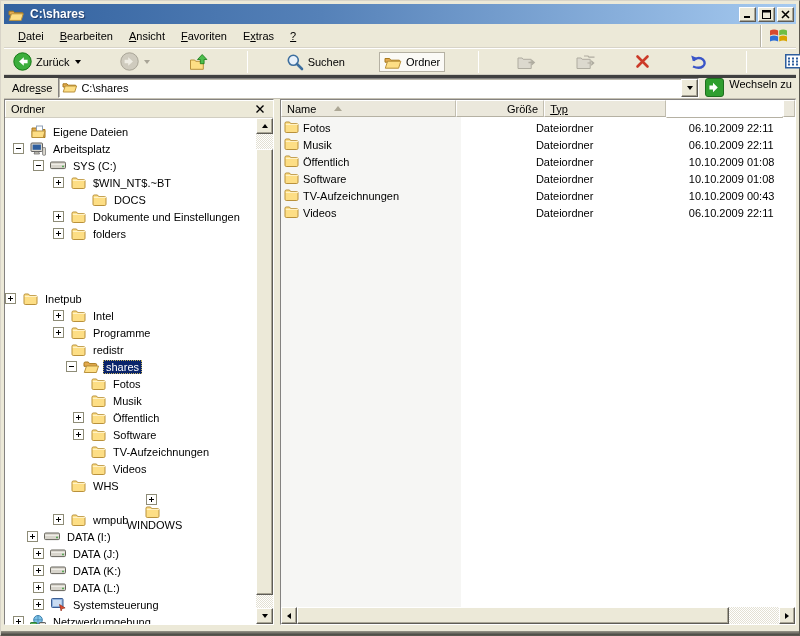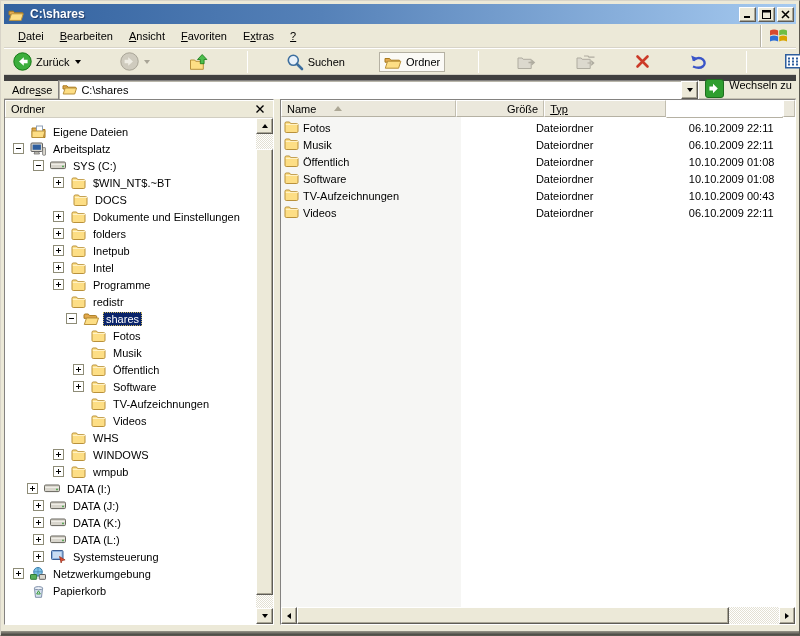--- a/index.html
+++ b/index.html
@@ -42,21 +42,21 @@
 .tb-item .lbl { white-space:nowrap; }
 .tb-item.pressed { background:#FBFAF6; border:1px solid #B5B1A3; }
 .caret { width:0; height:0; border-left:3px solid transparent; border-right:3px solid transparent;
   border-top:4px solid #000; margin-left:1px; }
 .caret.dis { border-top-color:#A8A496; }
 .tb-sep { width:1px; height:22px; background:#B9B5A8; border-right:1px solid #FFF; margin:0 4px; }
 .icon16 { display:inline-flex; align-items:center; justify-content:center; }
 
 
 .addressbar { position:absolute; left:3px; right:3px; top:74px; height:24px;
-  border-top:6px solid #404040; border-bottom:1px solid #C6C2B4;
+  border-top:3px solid #404040; border-bottom:1px solid #C6C2B4;
   display:flex; align-items:center; padding:0 4px; }
 .addr-label { margin:0 6px 0 4px; white-space:nowrap; }
 .addr-combo { flex:1; height:20px; background:#FFF; border:1px solid;
   border-color:#848280 #FFF #FFF #848280; box-shadow:inset 1px 1px 0 #B9B6AA;
   display:flex; align-items:center; padding-left:3px; }
 .addr-text { margin-left:4px; flex:1; }
 .combo-btn { width:17px; height:18px; background:#ECE9D8; border:1px solid;
   border-color:#FFF #5E5C56 #5E5C56 #FFF; box-shadow:inset -1px -1px 0 #A9A595;
   display:flex; align-items:center; justify-content:center; }
 .go-area { display:flex; align-items:flex-start; gap:5px; margin-left:6px; white-space:nowrap; }
@@ -355,21 +355,21 @@
             <div class="trow" style="padding-left: 48px; text-align: right;">
               <span class="tbox plus"></span>
               <span class="ticon">
                 <svg width="15" height="13">
                   <path d="M1 3.2c0-.7.5-1.2 1.2-1.2h3.3l1.2 1.6h6.1c.7 0 1.2.5 1.2 1.1v6.6c0 .7-.5 1.2-1.2 1.2H2.2c-.7 0-1.2-.5-1.2-1.2z" fill="#FDDE85" stroke="#B9913B"></path>
                   <path d="M1.8 4.4h12.2" stroke="#FFF4CE" fill="none"></path>
                 </svg>
               </span>
               <span class="tlabel">$WIN_NT$.~BT</span>
             </div>
-            <div class="trow" style="padding-left: 50px;">
+            <div class="trow" style="padding-left: 69px;">
               <span class="tbox-spacer"></span>
               <span class="ticon">
                 <svg width="15" height="13">
                   <path d="M1 3.2c0-.7.5-1.2 1.2-1.2h3.3l1.2 1.6h6.1c.7 0 1.2.5 1.2 1.1v6.6c0 .7-.5 1.2-1.2 1.2H2.2c-.7 0-1.2-.5-1.2-1.2z" fill="#FDDE85" stroke="#B9913B"></path>
                   <path d="M1.8 4.4h12.2" stroke="#FFF4CE" fill="none"></path>
                 </svg>
               </span>
               <span class="tlabel">DOCS</span>
             </div>
             <div class="trow" style="padding-left: 48px;">
@@ -385,21 +385,21 @@
             <div class="trow" style="padding-left: 48px;">
               <span class="tbox plus"></span>
               <span class="ticon">
                 <svg width="15" height="13">
                   <path d="M1 3.2c0-.7.5-1.2 1.2-1.2h3.3l1.2 1.6h6.1c.7 0 1.2.5 1.2 1.1v6.6c0 .7-.5 1.2-1.2 1.2H2.2c-.7 0-1.2-.5-1.2-1.2z" fill="#FDDE85" stroke="#B9913B"></path>
                   <path d="M1.8 4.4h12.2" stroke="#FFF4CE" fill="none"></path>
                 </svg>
               </span>
               <span class="tlabel">folders</span>
             </div>
-            <div class="trow" style="padding-left: 48px;">
+            <div class="trow" style=" margin-top: 48px;">
               <span class="tbox plus"></span>
               <span class="ticon">
                 <svg width="15" height="13">
                   <path d="M1 3.2c0-.7.5-1.2 1.2-1.2h3.3l1.2 1.6h6.1c.7 0 1.2.5 1.2 1.1v6.6c0 .7-.5 1.2-1.2 1.2H2.2c-.7 0-1.2-.5-1.2-1.2z" fill="#FDDE85" stroke="#B9913B"></path>
                   <path d="M1.8 4.4h12.2" stroke="#FFF4CE" fill="none"></path>
                 </svg>
               </span>
               <span class="tlabel">Inetpub</span>
             </div>
             <div class="trow" style="padding-left: 48px;">
@@ -505,21 +505,21 @@
             <div class="trow" style="padding-left: 48px;">
               <span class="tbox-spacer"></span>
               <span class="ticon">
                 <svg width="15" height="13">
                   <path d="M1 3.2c0-.7.5-1.2 1.2-1.2h3.3l1.2 1.6h6.1c.7 0 1.2.5 1.2 1.1v6.6c0 .7-.5 1.2-1.2 1.2H2.2c-.7 0-1.2-.5-1.2-1.2z" fill="#FDDE85" stroke="#B9913B"></path>
                   <path d="M1.8 4.4h12.2" stroke="#FFF4CE" fill="none"></path>
                 </svg>
               </span>
               <span class="tlabel">WHS</span>
             </div>
-            <div class="trow" style="padding-left: 48px;">
+            <div class="trow" style="padding-left: 48px; flex-direction: column;">
               <span class="tbox plus"></span>
               <span class="ticon">
                 <svg width="15" height="13">
                   <path d="M1 3.2c0-.7.5-1.2 1.2-1.2h3.3l1.2 1.6h6.1c.7 0 1.2.5 1.2 1.1v6.6c0 .7-.5 1.2-1.2 1.2H2.2c-.7 0-1.2-.5-1.2-1.2z" fill="#FDDE85" stroke="#B9913B"></path>
                   <path d="M1.8 4.4h12.2" stroke="#FFF4CE" fill="none"></path>
                 </svg>
               </span>
               <span class="tlabel">WINDOWS</span>
             </div>
             <div class="trow" style="padding-left: 48px;">

